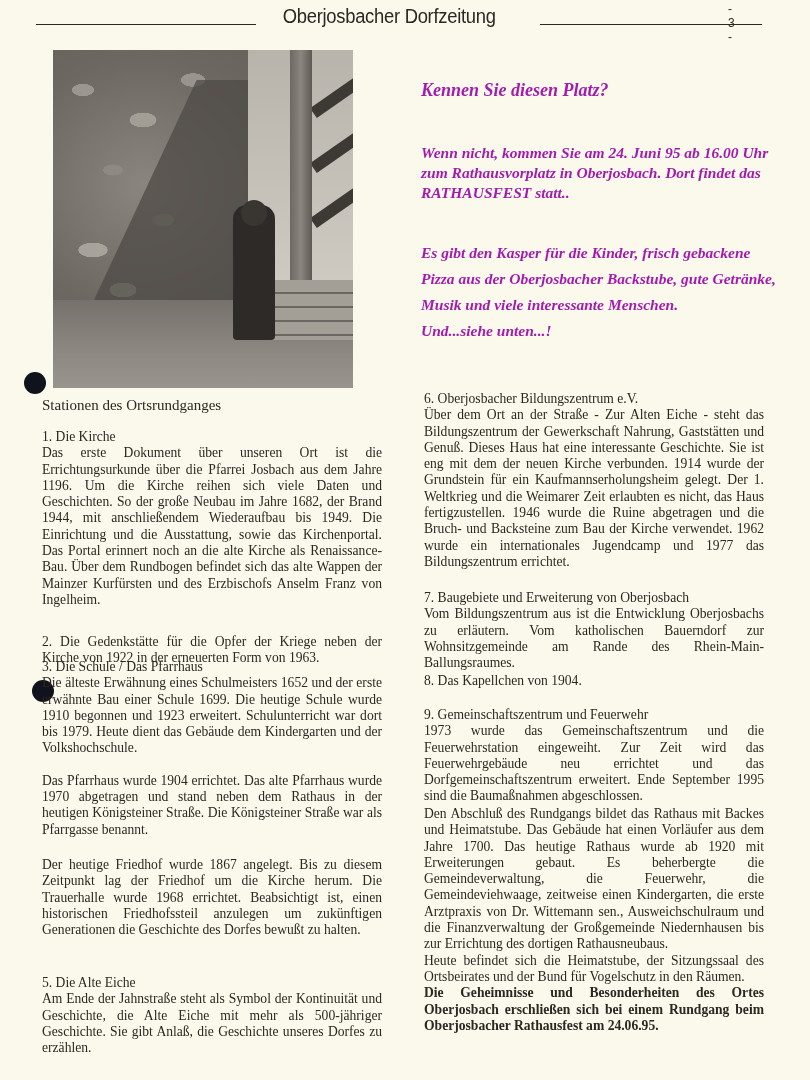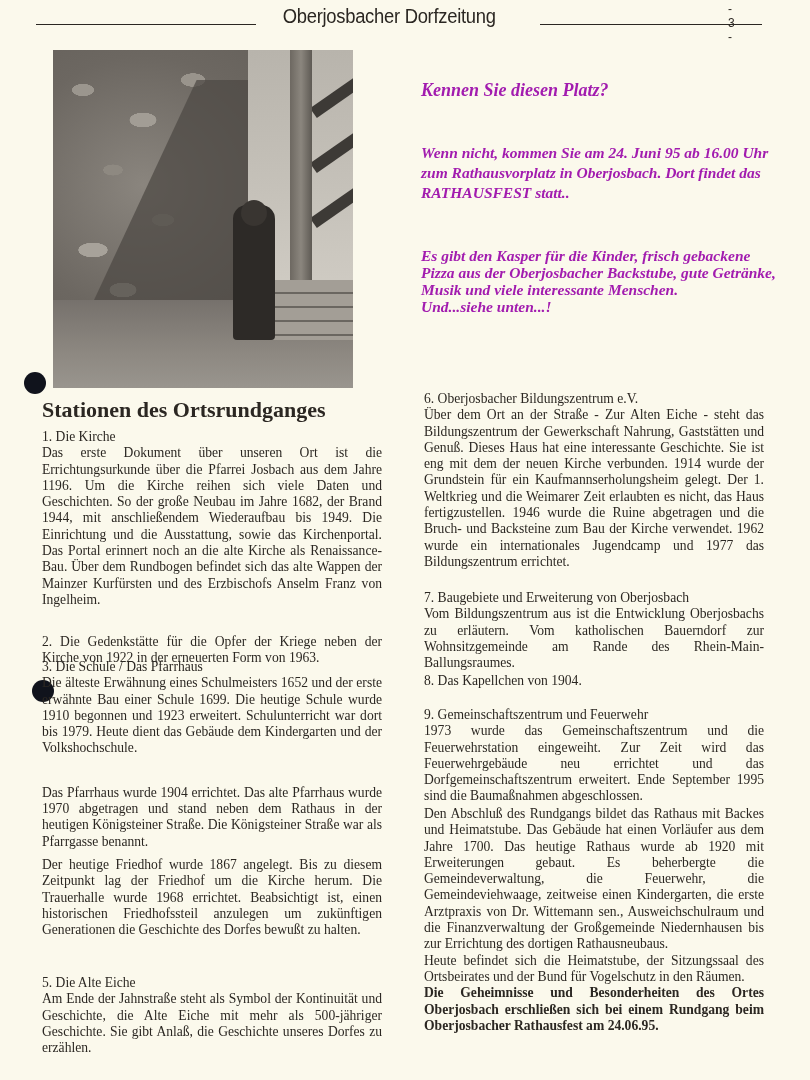--- a/index.html
+++ b/index.html
@@ -89,32 +89,32 @@
     position: absolute; width: 22px; height: 22px; border-radius: 50%;
     background: #10131c;
   }
 
   .promo {
     position: absolute; left: 421px; width: 360px;
     font-style: italic; font-weight: bold; color: #a21caf;
   }
   .promo-heading { top: 80px; font-size: 18px; }
   .promo-p1 { top: 143px; font-size: 15.5px; line-height: 20px; }
-  .promo-p2 { top: 247px; font-size: 15.5px; line-height: 17px; }
+  .promo-p2 { top: 240px; font-size: 15.5px; line-height: 26px; }
 
   .col {
     position: absolute; top: 0; font-size: 13.6px; line-height: 16.3px;
     text-align: justify; color: #2b2722;
   }
   .col-left { left: 42px; width: 340px; }
   .col-right { left: 424px; width: 340px; }
 
   .section-title {
     position: absolute; left: 42px; top: 397px;
-    font-size: 22px; font-weight: bold; color: #2b2722;
+    font-size: 15px; font-weight: normal; color: #2b2722;
   }
 
   .block { position: absolute; width: 340px; }
   .block .bh { display: block; }
   .block .bt { display: block; text-align: justify; }
   .block .bt-bold { display: block; text-align: justify; font-weight: bold; }
 </style>
 </head>
 <body>
 
@@ -155,21 +155,21 @@
   <div class="block" style="top:429px">
     <span class="bh">1. Die Kirche</span>
     <span class="bt">Das erste Dokument über unseren Ort ist die Errichtungsurkunde über die Pfarrei Josbach aus dem Jahre 1196. Um die Kirche reihen sich viele Daten und Geschichten. So der große Neubau im Jahre 1682, der Brand 1944, mit anschließendem Wiederaufbau bis 1949. Die Einrichtung und die Ausstattung, sowie das Kirchenportal. Das Portal erinnert noch an die alte Kirche als Renaissance-Bau. Über dem Rundbogen befindet sich das alte Wappen der Mainzer Kurfürsten und des Erzbischofs Anselm Franz von Ingelheim.</span>
   </div>
   <div class="block" style="top:634px">
     <span class="bt">2. Die Gedenkstätte für die Opfer der Kriege neben der Kirche von 1922 in der erneuerten Form von 1963.</span>
   </div>
   <div class="block" style="top:659px">
     <span class="bh">3. Die Schule / Das Pfarrhaus</span>
     <span class="bt">Die älteste Erwähnung eines Schulmeisters 1652 und der erste erwähnte Bau einer Schule 1699. Die heutige Schule wurde 1910 begonnen und 1923 erweitert. Schulunterricht war dort bis 1979. Heute dient das Gebäude dem Kindergarten und der Volkshochschule.</span>
-    <span class="bt" style="margin-top:28px">Das Pfarrhaus wurde 1904 errichtet. Das alte Pfarrhaus wurde 1970 abgetragen und stand neben dem Rathaus in der heutigen Königsteiner Straße. Die Königsteiner Straße war als Pfarrgasse benannt.</span>
+    <span class="bt" style="margin-top:16px">Das Pfarrhaus wurde 1904 errichtet. Das alte Pfarrhaus wurde 1970 abgetragen und stand neben dem Rathaus in der heutigen Königsteiner Straße. Die Königsteiner Straße war als Pfarrgasse benannt.</span>
   </div>
   <div class="block" style="top:857px">
     <span class="bt">Der heutige Friedhof wurde 1867 angelegt. Bis zu diesem Zeitpunkt lag der Friedhof um die Kirche herum. Die Trauerhalle wurde 1968 errichtet. Beabsichtigt ist, einen historischen Friedhofssteil anzulegen um zukünftigen Generationen die Geschichte des Dorfes bewußt zu halten.</span>
   </div>
   <div class="block" style="top:975px">
     <span class="bh">5. Die Alte Eiche</span>
     <span class="bt">Am Ende der Jahnstraße steht als Symbol der Kontinuität und Geschichte, die Alte Eiche mit mehr als 500-jähriger Geschichte. Sie gibt Anlaß, die Geschichte unseres Dorfes zu erzählen.</span>
   </div>
 </div>
 

